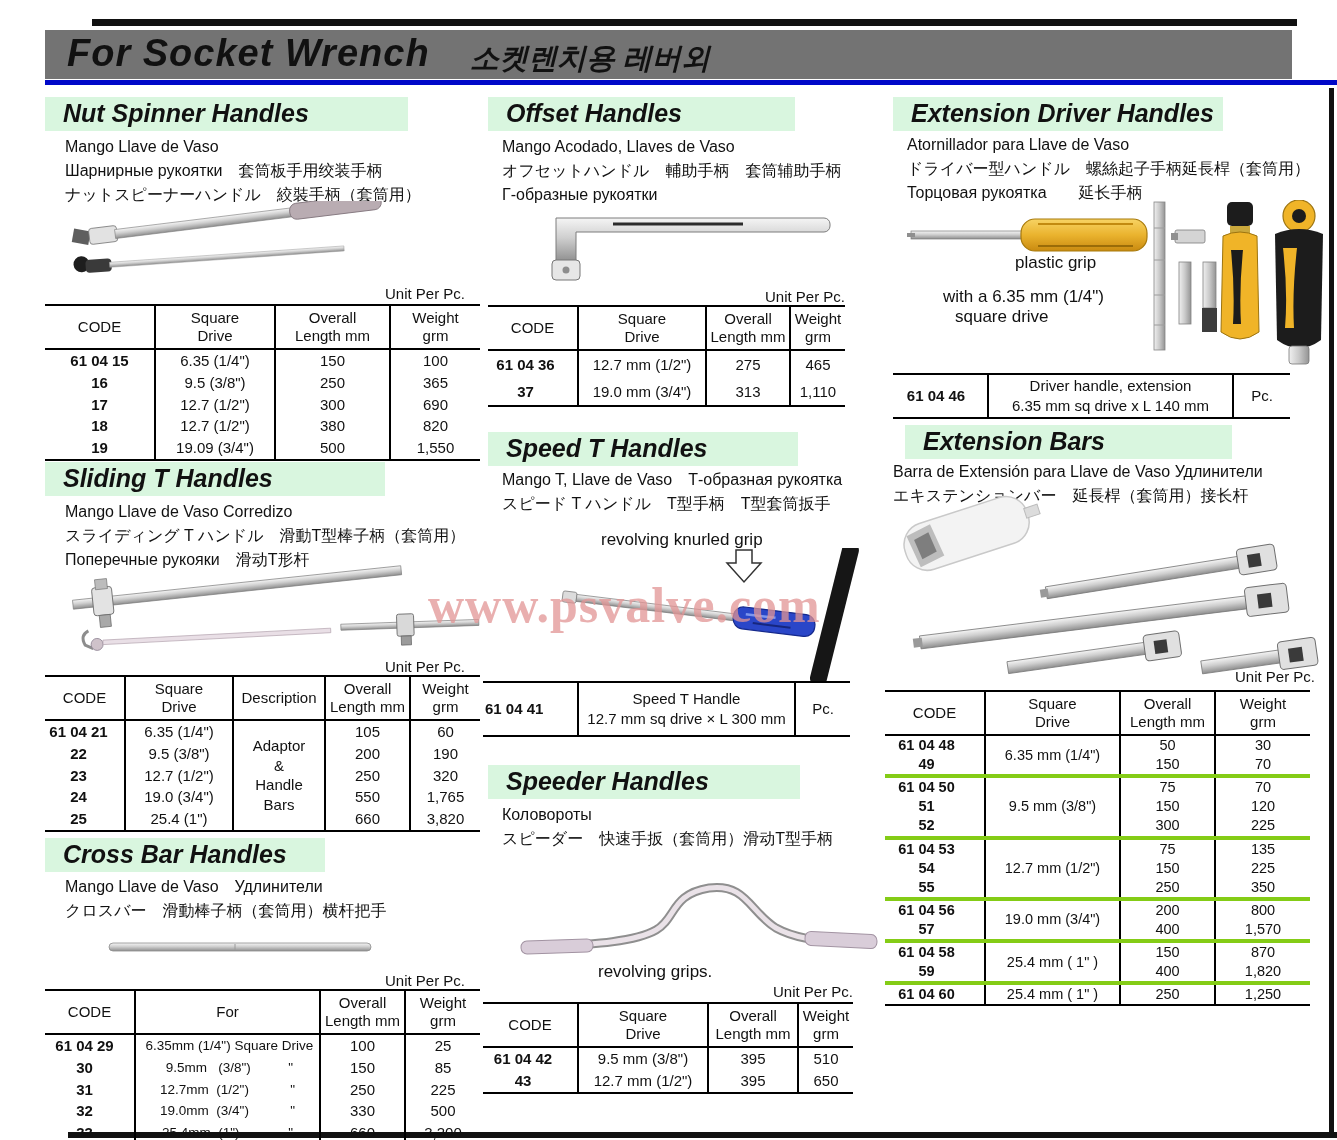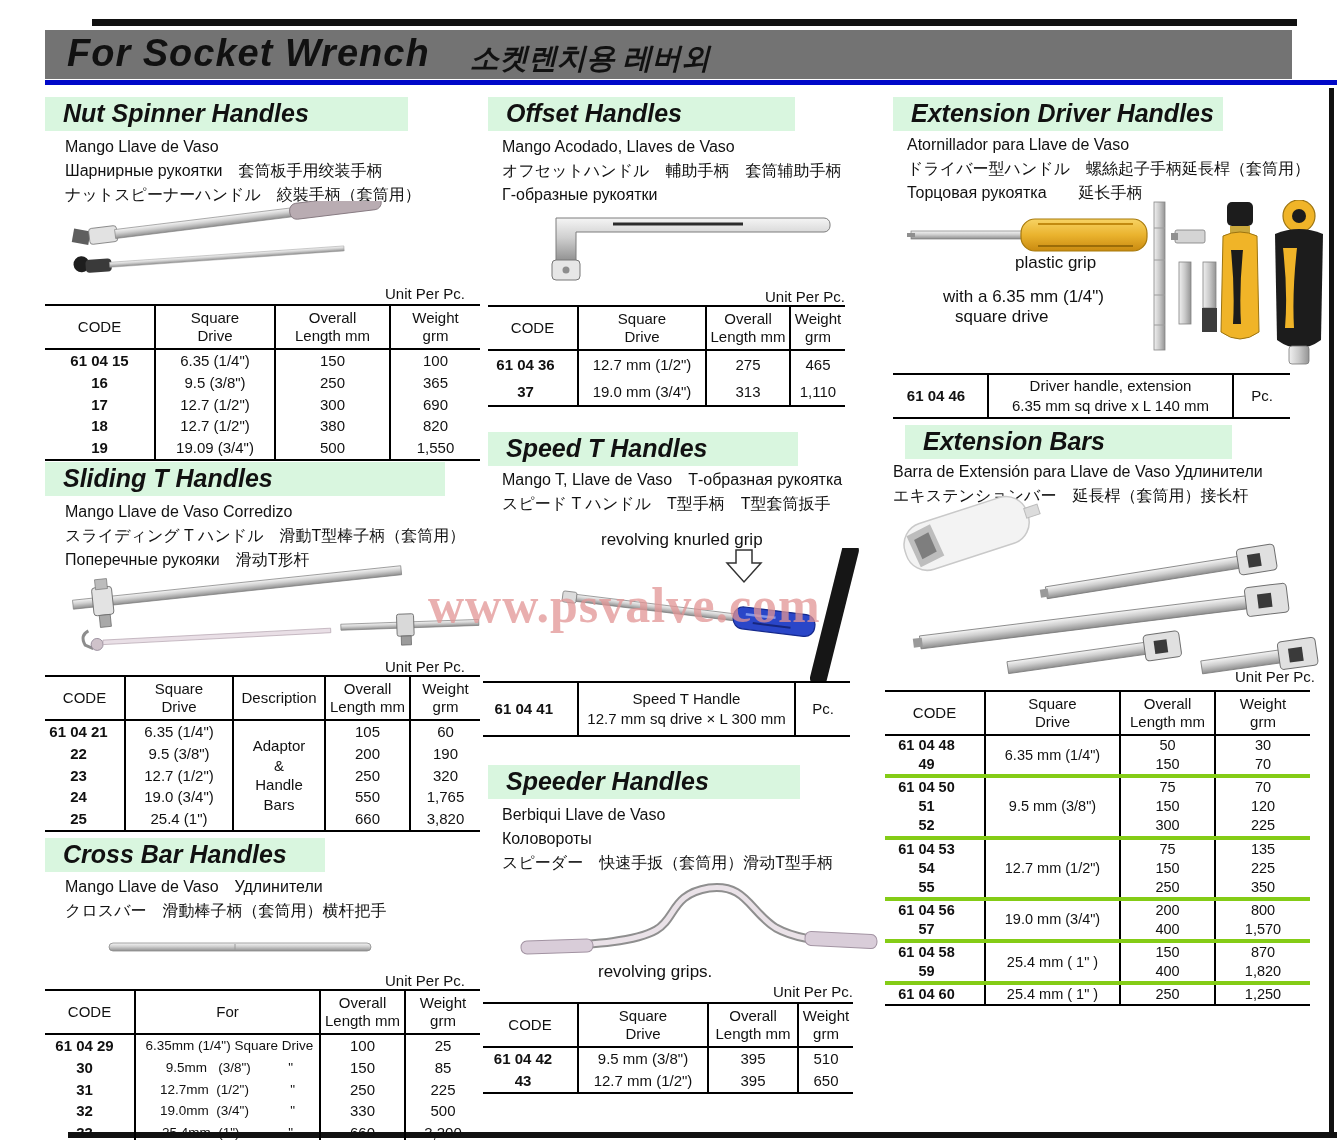--- a/index.html
+++ b/index.html
@@ -125,21 +125,21 @@
         <td class="code">19</td>
         <td class="vl">19.09  (3/4")</td>
         <td class="vl">500</td>
         <td class="vl">1,550</td>
       </tr>
     </tbody>
       </table>
   </section>
 
   <section class="abs" style="left:45px;top:462px;width:440px">
-    <div class="band abs" style="left:0;top:0;width:400px">Sliding T Handles</div>
+    <div class="band abs" style="left:0;top:0;width:340px">Sliding T Handles</div>
     <div class="langs abs" style="left:20px;top:38px">
       <div>Mango Llave de Vaso Corredizo</div>
       <div>スライディング T ハンドル　滑動T型棒子柄（套筒用）</div>
       <div>Поперечные рукояки　滑动T形杆</div>
     </div>
     <svg class="abs" style="left:0;top:98px" width="440" height="100" viewBox="0 0 440 100">
       <g transform="rotate(-6 30 45)">
         <rect x="28" y="40" width="330" height="9" fill="url(#gchrome)" stroke="#7d7d7d" stroke-width="0.7"></rect>
         <rect x="48" y="30" width="20" height="28" rx="3" fill="#e3e3e3" stroke="#6f6f6f" stroke-width="0.9"></rect>
         <rect x="52" y="22" width="12" height="10" fill="#bcbcbc" stroke="#777" stroke-width="0.7"></rect>
@@ -319,35 +319,34 @@
         <line x1="222" y1="61" x2="252" y2="61" stroke="#7e96ee" stroke-width="2.5"></line>
         <line x1="230" y1="69" x2="268" y2="69" stroke="#16267e" stroke-width="2"></line>
       </g>
       <g transform="rotate(14 310 70)">
         <rect x="302" y="-8" width="17" height="148" rx="8" fill="#161616"></rect>
       </g>
     </svg>
     <table class="pt abs" style="left:0;top:251px;width:367px">
       <tbody>
           <tr style="height:54px">
-        <td class="code" style="width:95px;padding-right:24px;text-align:right">61 04 41</td>
+        <td class="code" style="width:95px;padding-right:10px;text-align:left">61 04 41</td>
         <td class="vl desc2l" style="width:217px">
           <div>Speed T Handle</div>
           <div>12.7 mm sq drive × L 300 mm</div>
         </td>
         <td class="vl" style="width:55px">Pc.</td>
       </tr>
     </tbody>
       </table>
   </section>
 
   <section class="abs" style="left:483px;top:762px;width:397px">
     <div class="band abs" style="left:5px;top:3px;width:312px">Speeder Handles</div>
     <div class="langs abs" style="left:19px;top:41px">
-      <div>Berbiqui Llave de Vaso</div>
       <div>Коловороты</div>
       <div>スピーダー　快速手扳（套筒用）滑动T型手柄</div>
     </div>
     <svg class="abs" style="left:20px;top:110px" width="380" height="92" viewBox="0 0 380 92">
       <path d="M28 76 C92 72 132 70 153 58 C173 47 168 22 206 16 C243 11 247 40 273 56 C291 66 316 71 358 69" fill="none" stroke="#8f8f8f" stroke-width="9"></path>
       <path d="M28 76 C92 72 132 70 153 58 C173 47 168 22 206 16 C243 11 247 40 273 56 C291 66 316 71 358 69" fill="none" stroke="#eae2e8" stroke-width="5"></path>
       <rect x="18" y="68" width="72" height="13" rx="6" fill="#d9cdd9" stroke="#a293a2" stroke-width="1" transform="rotate(-2 54 74)"></rect>
       <rect x="302" y="61" width="72" height="14" rx="6" fill="#d9cdd9" stroke="#a293a2" stroke-width="1" transform="rotate(3 338 68)"></rect>
     </svg>
     <div class="note abs" style="left:115px;top:200px">revolving grips.</div>

